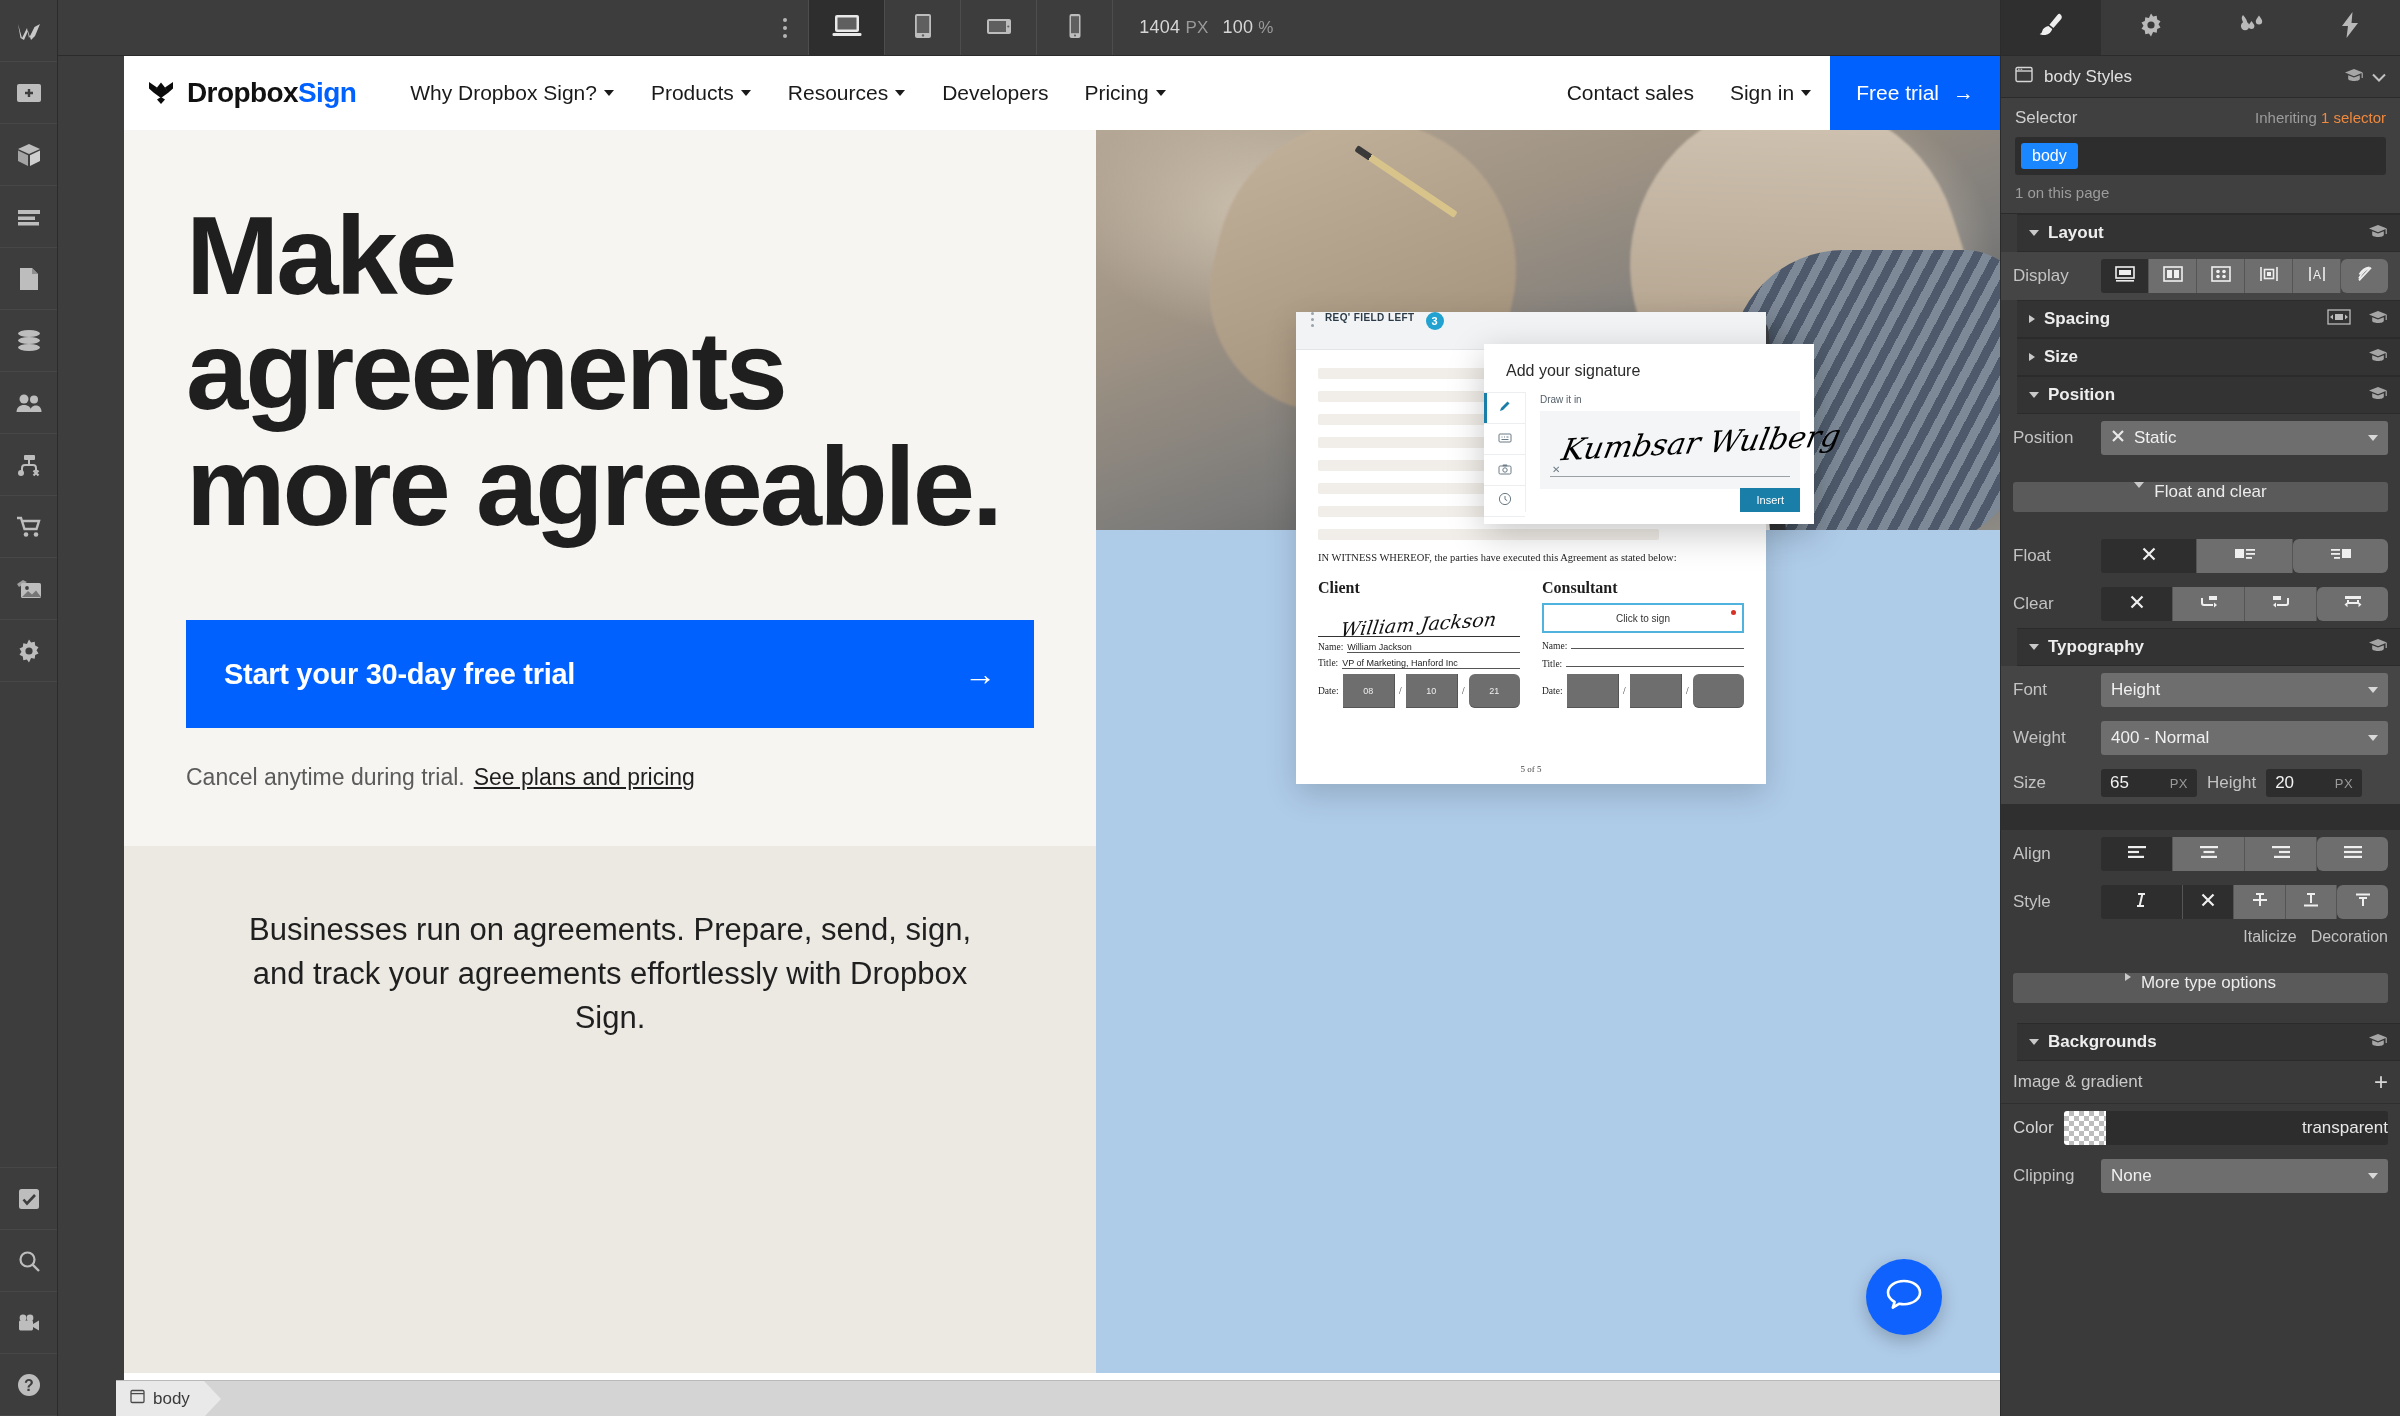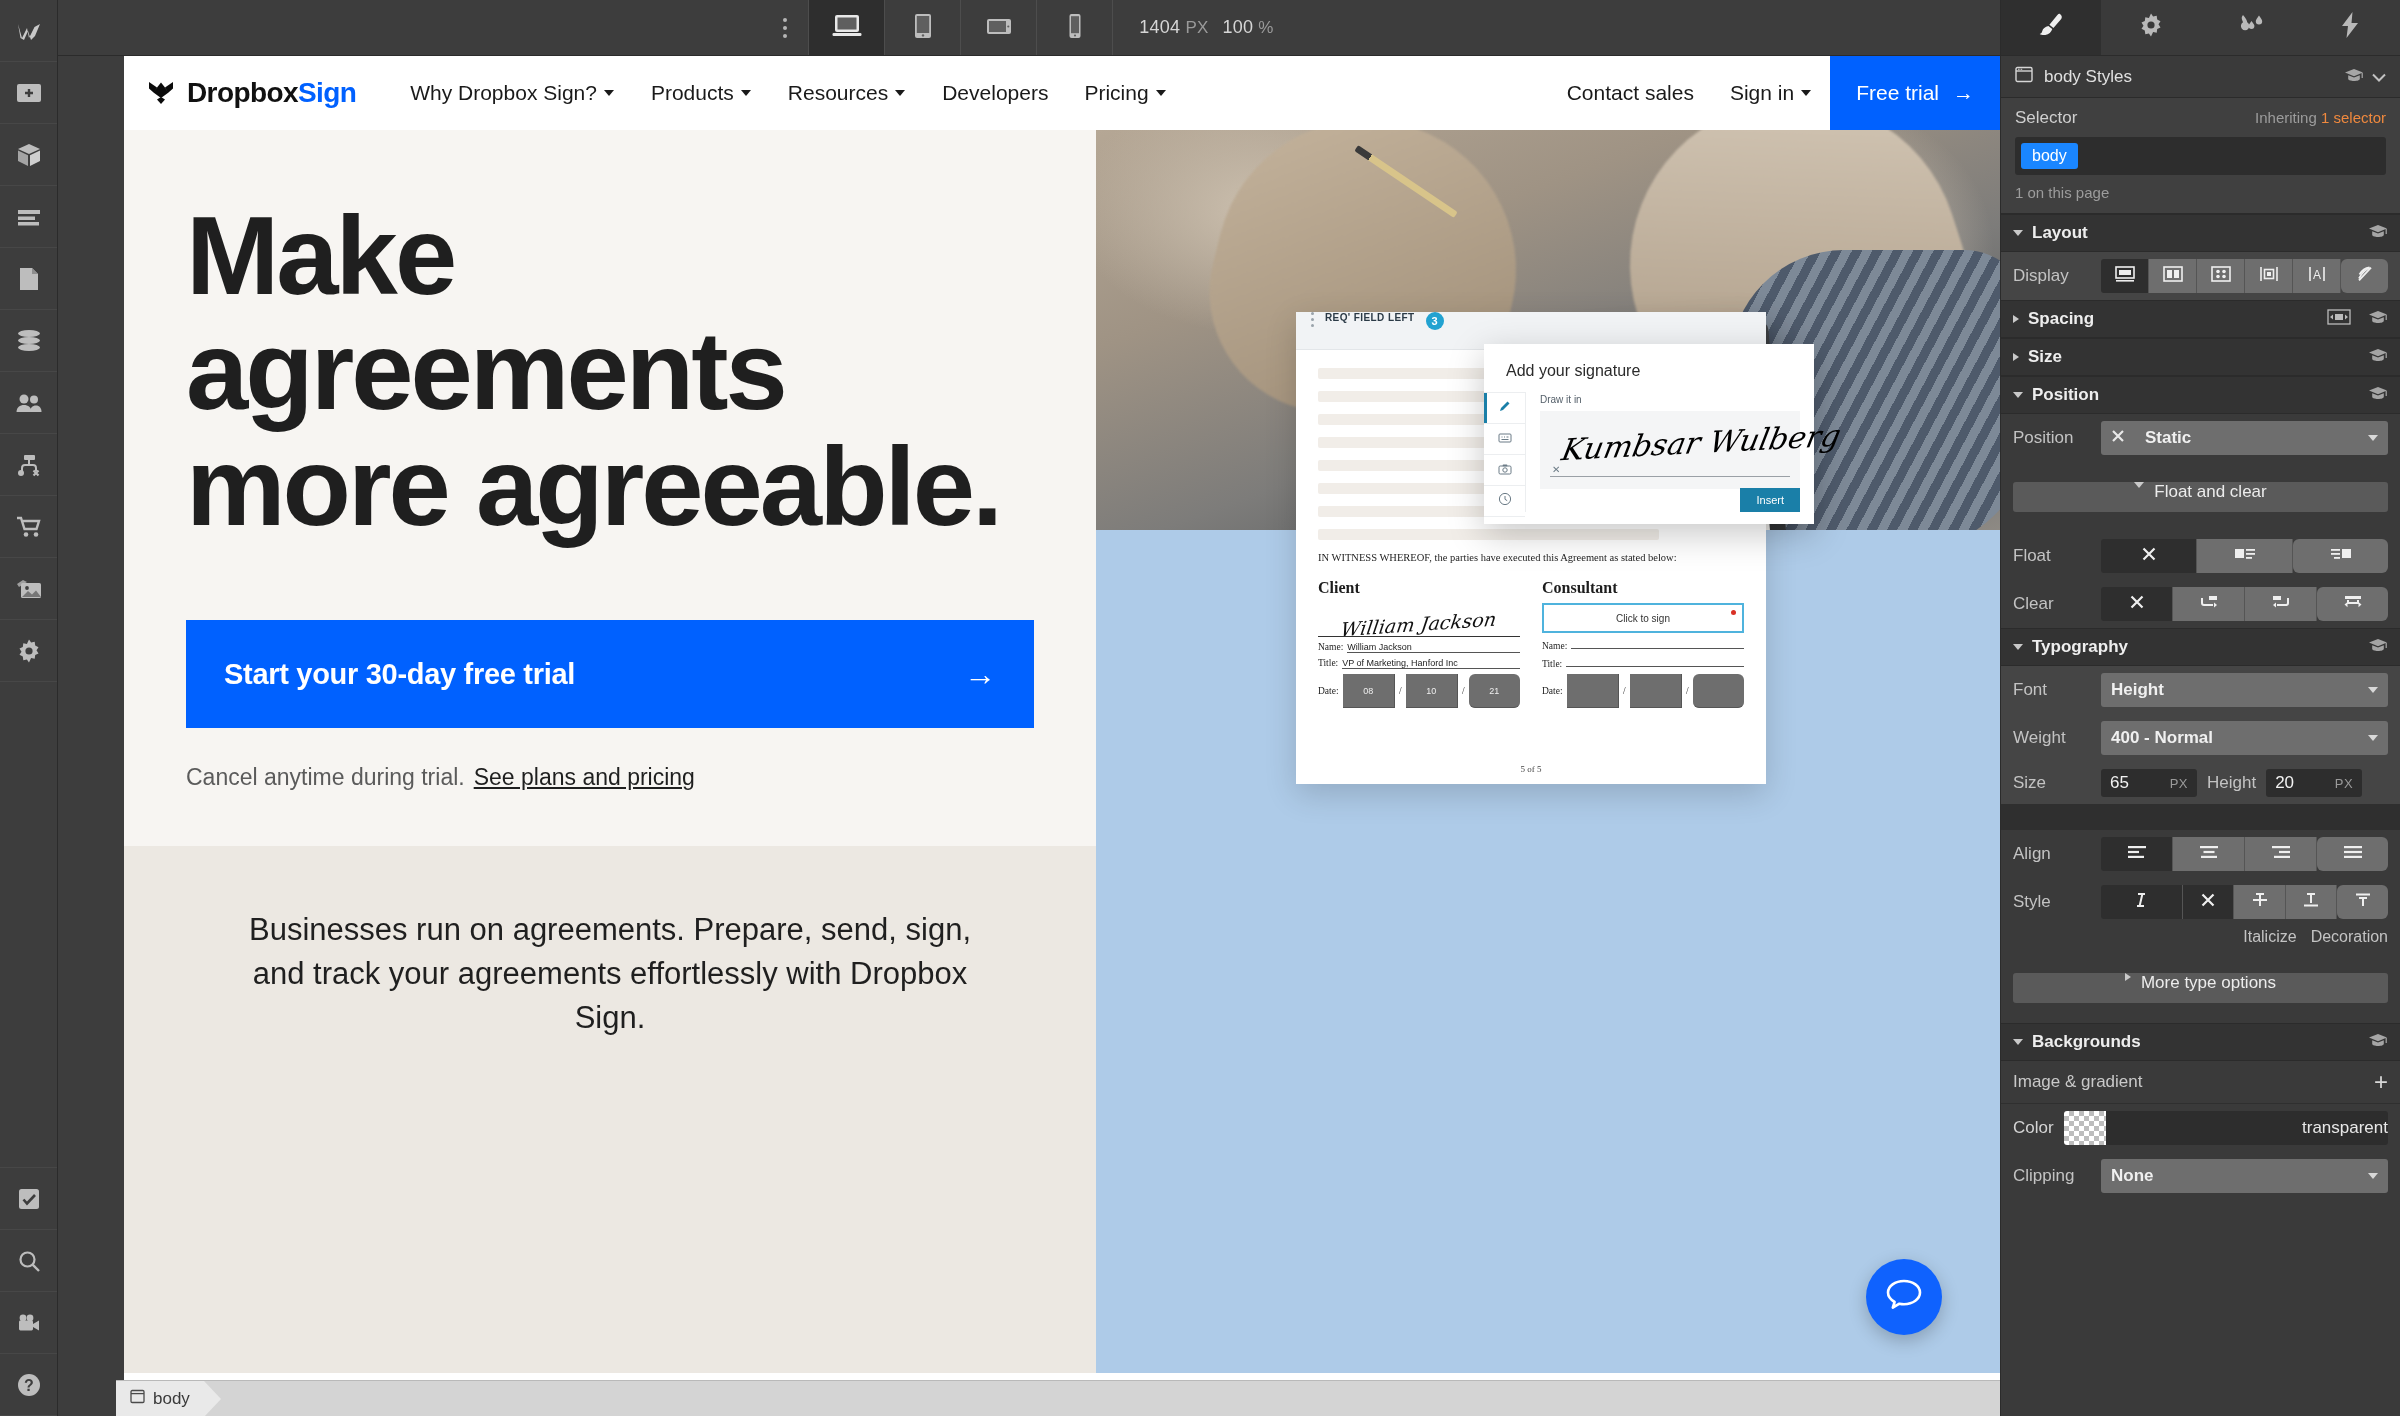--- a/index.html
+++ b/index.html
@@ -279,38 +279,39 @@
   .rp-selector .inherit { font-size: 15px; color: #9c9c9c; }
   .rp-selector .inherit b { color: #f0893e; font-weight: 400; }
   .sel-field { background: #2d2d2d; border-radius: 3px; padding: 6px; min-height: 38px; }
   .chip { display: inline-block; background: #1a86ff; color: #fff; font-size: 16px; padding: 4px 11px; border-radius: 3px; }
   .rp-selector .note { font-size: 15px; color: #9c9c9c; margin-top: 9px; }
 
   .sect-head {
     height: 38px; display: flex; align-items: center; gap: 9px; padding: 0 12px;
     background: #333; border-top: 1px solid #2b2b2b; border-bottom: 1px solid #2b2b2b;
     cursor: pointer;
+    margin-left: 16px;
   }
   .sect-head .nm { font-size: 17px; font-weight: 700; color: #eee; flex: 1 1 auto; }
   .tri { width: 0; height: 0; border-left: 6px solid #c9c9c9; border-top: 4px solid transparent; border-bottom: 4px solid transparent; }
   .tri.open { border-left: 5px solid transparent; border-right: 5px solid transparent; border-top: 6px solid #c9c9c9; border-bottom: 0;}
 
   .row { display: flex; align-items: center; padding: 7px 12px; gap: 10px; }
   .row.alt { background: #454545; }
   .row .rlabel { width: 78px; flex: 0 0 78px; color: #c3c3c3; font-size: 17px; }
   .seg-group { display: flex; flex: 1 1 auto; border-radius: 3px; overflow: hidden; }
   .seg {
     flex: 1 1 0; height: 34px; background: #6e6e6e; display: flex; align-items: center;
     justify-content: center; border-right: 1px solid #555; cursor: pointer; color: #efefef;
   }
   .seg:last-child { border-right: 0; border-radius: 6px; }
   .seg.on { background: #2e2e2e; }
   .select {
     flex: 1 1 auto; height: 34px; background: #6e6e6e; border-radius: 3px; display: flex;
-    align-items: center; padding: 0 10px; gap: 20px; cursor: pointer; color: #f0f0f0; font-size:17px;font-weight:bold;
+    align-items: center; padding: 0 10px; gap: 9px; cursor: pointer; color: #f0f0f0; font-size:17px;
   }
   .select .chev { margin-left: auto; width:0;height:0;border-left:5px solid transparent;border-right:5px solid transparent;border-top:6px solid #d8d8d8;}
   .wide-btn {
     margin: 20px 12px; height: 30px; background: #5a5a5a; border-radius: 3px;
     display: flex; align-items: flex-start; justify-content: center; gap: 10px;
     cursor: pointer; color: #ececec; font-size: 17px;
   }
   .num-field {
     background: #2d2d2d; border-radius: 3px; height: 28px; display: flex; align-items: center;
     justify-content: space-between; padding: 0 9px; cursor: text; min-width: 76px;

